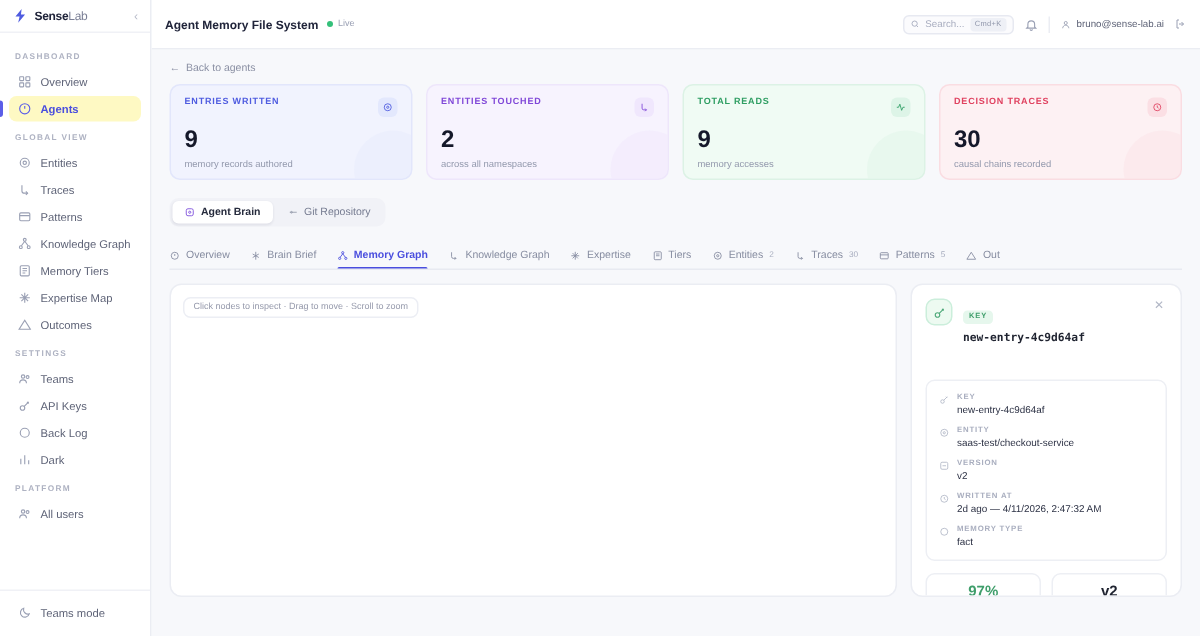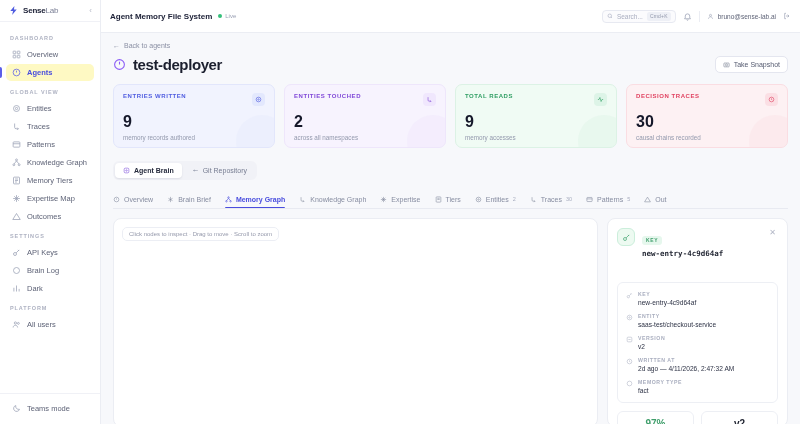--- a/index.html
+++ b/index.html
@@ -255,30 +255,38 @@
       <div class="nav-item">
         <svg class="ic" viewBox="0 0 24 24" fill="none" stroke="currentColor" stroke-width="2">
             <path d="M12 4L2 20h20L12 4z"></path>
           </svg>
         <span>Outcomes</span>
       </div>
 
       <div class="nav-group-label">SETTINGS</div>
       <div class="nav-item">
         <svg class="ic" viewBox="0 0 24 24" fill="none" stroke="currentColor" stroke-width="2">
+            <circle cx="9" cy="8" r="3"></circle>
+            <path d="M3 20c0-3.3 2.7-6 6-6s6 2.7 6 6"></path>
+            <circle cx="17" cy="9" r="2.5"></circle>
+          </svg>
+        <span>Teams</span>
+      </div>
+      <div class="nav-item">
+        <svg class="ic" viewBox="0 0 24 24" fill="none" stroke="currentColor" stroke-width="2">
             <circle cx="8" cy="16" r="4"></circle>
             <path d="M11 13l8-8M16 5l3 3"></path>
           </svg>
         <span>API Keys</span>
       </div>
       <div class="nav-item">
         <svg class="ic" viewBox="0 0 24 24" fill="none" stroke="currentColor" stroke-width="2">
             <circle cx="12" cy="12" r="8"></circle>
           </svg>
-        <span>Brain Log</span>
+        <span>Back Log</span>
       </div>
       <div class="nav-item">
         <svg class="ic" viewBox="0 0 24 24" fill="none" stroke="currentColor" stroke-width="2">
             <path d="M5 20V10M12 20V4M19 20v-7"></path>
           </svg>
         <span>Dark</span>
       </div>
 
       <div class="nav-group-label">PLATFORM</div>
       <div class="nav-item">
@@ -337,34 +345,20 @@
       </div>
     </div>
 
     <div class="content">
 
       <div class="backlink">
         <span>←</span>
         <span>Back to agents</span>
       </div>
 
-      <div class="page-head">
-        <svg width="13" height="13" viewBox="0 0 24 24" fill="none" stroke="#8b5cf6" stroke-width="2">
-            <circle cx="12" cy="12" r="9"></circle>
-            <path d="M12 7v5M12 15.5h.01"></path>
-          </svg>
-        <span class="page-title">test-deployer</span>
-        <div class="snap-btn">
-          <svg width="7" height="7" viewBox="0 0 24 24" fill="none" stroke="#777d91" stroke-width="2">
-              <rect x="3" y="7" width="18" height="13" rx="2"></rect>
-              <circle cx="12" cy="13.5" r="3.5"></circle>
-            </svg>
-          <span>Take Snapshot</span>
-        </div>
-      </div>
 
       
       <div class="stats">
         <div class="stat" id="stat0" style="background: rgb(241, 243, 254); border: 1px solid rgb(226, 230, 251);">
           <span class="orb" id="orb0" style="background: rgb(231, 234, 252);"></span>
           <div class="stat-top">
             <span class="stat-label" id="lbl0" style="color: rgb(79, 92, 224);">ENTRIES WRITTEN</span>
             <span class="stat-ic" id="sic0" style="background: rgb(227, 232, 253); color: rgb(79, 92, 224);">
               <svg width="7" height="7" viewBox="0 0 24 24" fill="none" stroke="currentColor" stroke-width="2">
                   <circle cx="12" cy="12" r="8"></circle>

